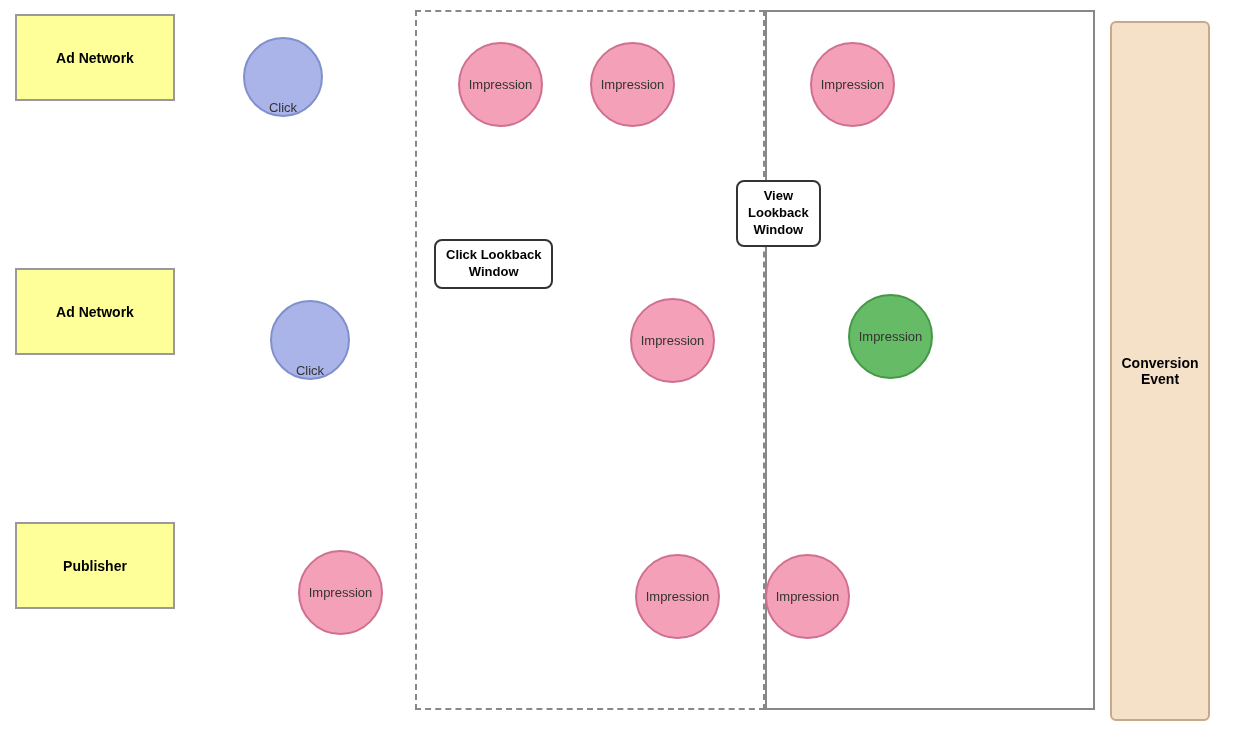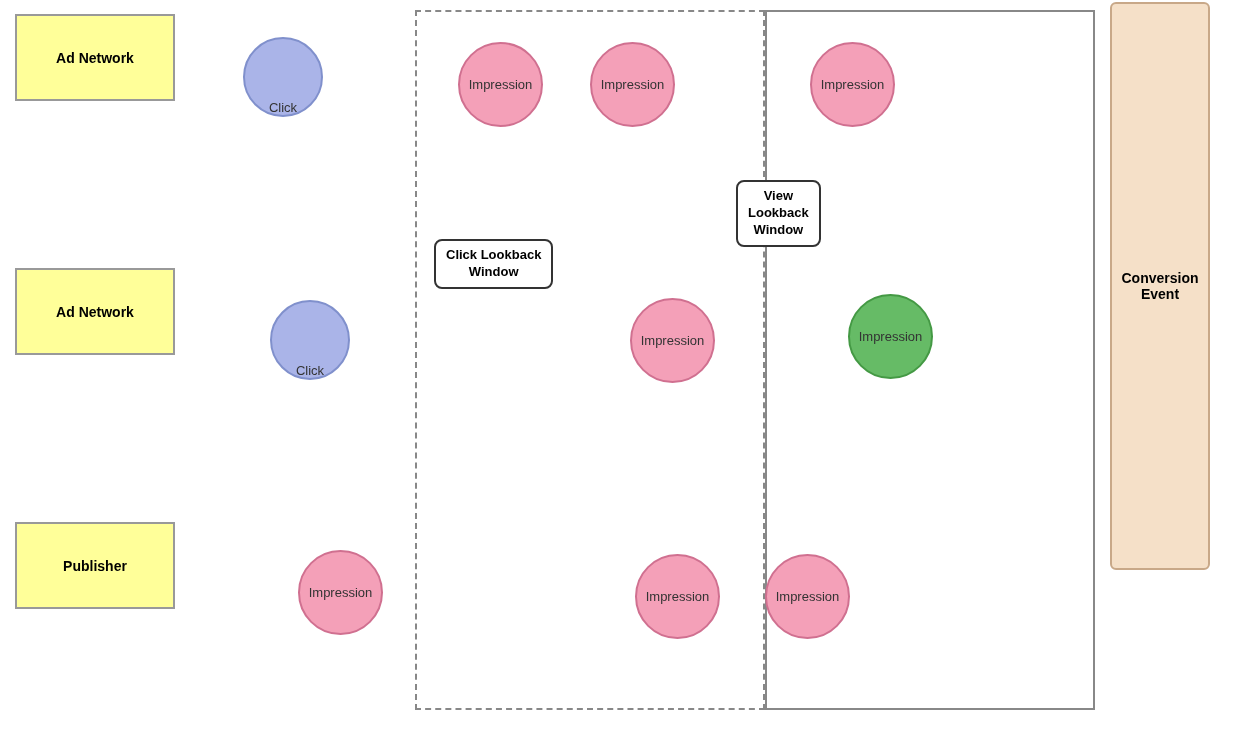--- a/index.html
+++ b/index.html
@@ -109,21 +109,21 @@
 <div class="solid-region" style="left:765px; top:10px; width:330px; height:700px;"></div>
 
 <div class="lookback-label" style="left:434px; top:239px;">
   Click Lookback<br>Window
 </div>
 
 <div class="lookback-label" style="left:736px; top:180px;">
   View<br>Lookback<br>Window
 </div>
 
-<div class="conversion-box" style="left:1110px; top:2px; width:100px; height:568px;">
+<div class="conversion-box" style="left:1110px; top:21px; width:100px; height:700px;">
   <span>Conversion<br>Event</span>
 </div>
 
 <div class="circle circle-blue" style="left:243px; top:37px; width:80px; height:80px;">
   <span>Click</span>
 </div>
 <div class="circle circle-blue" style="left:270px; top:300px; width:80px; height:80px;">
   <span>Click</span>
 </div>
 

